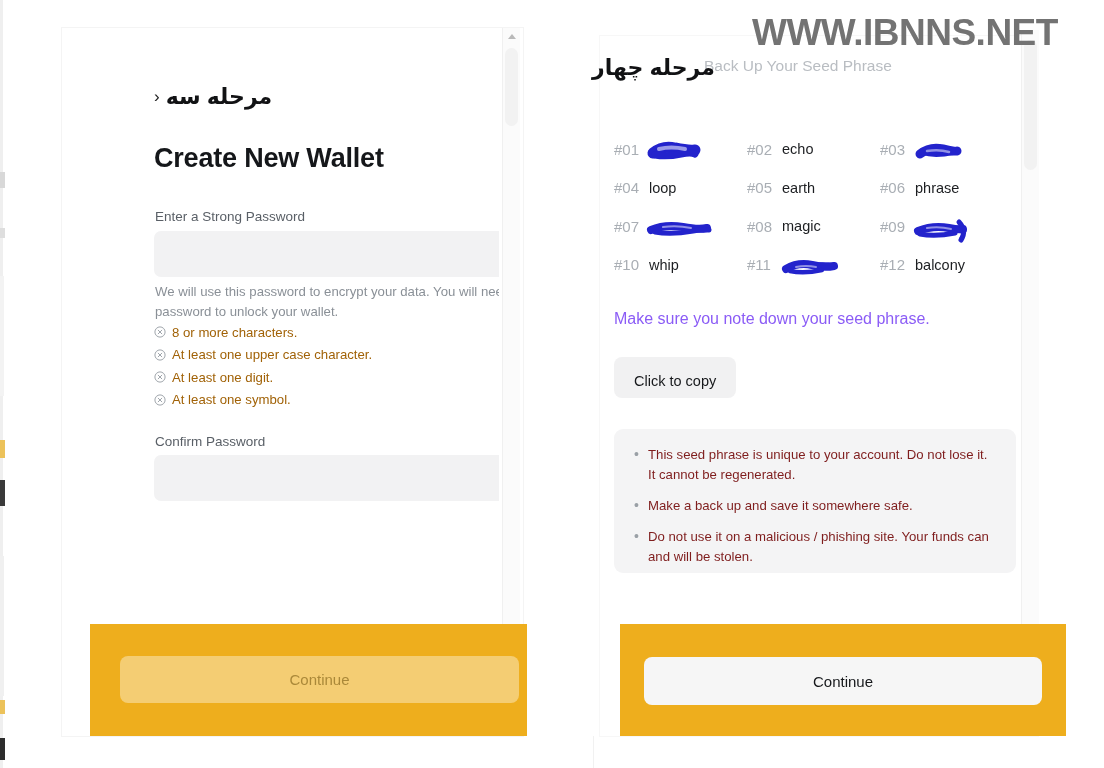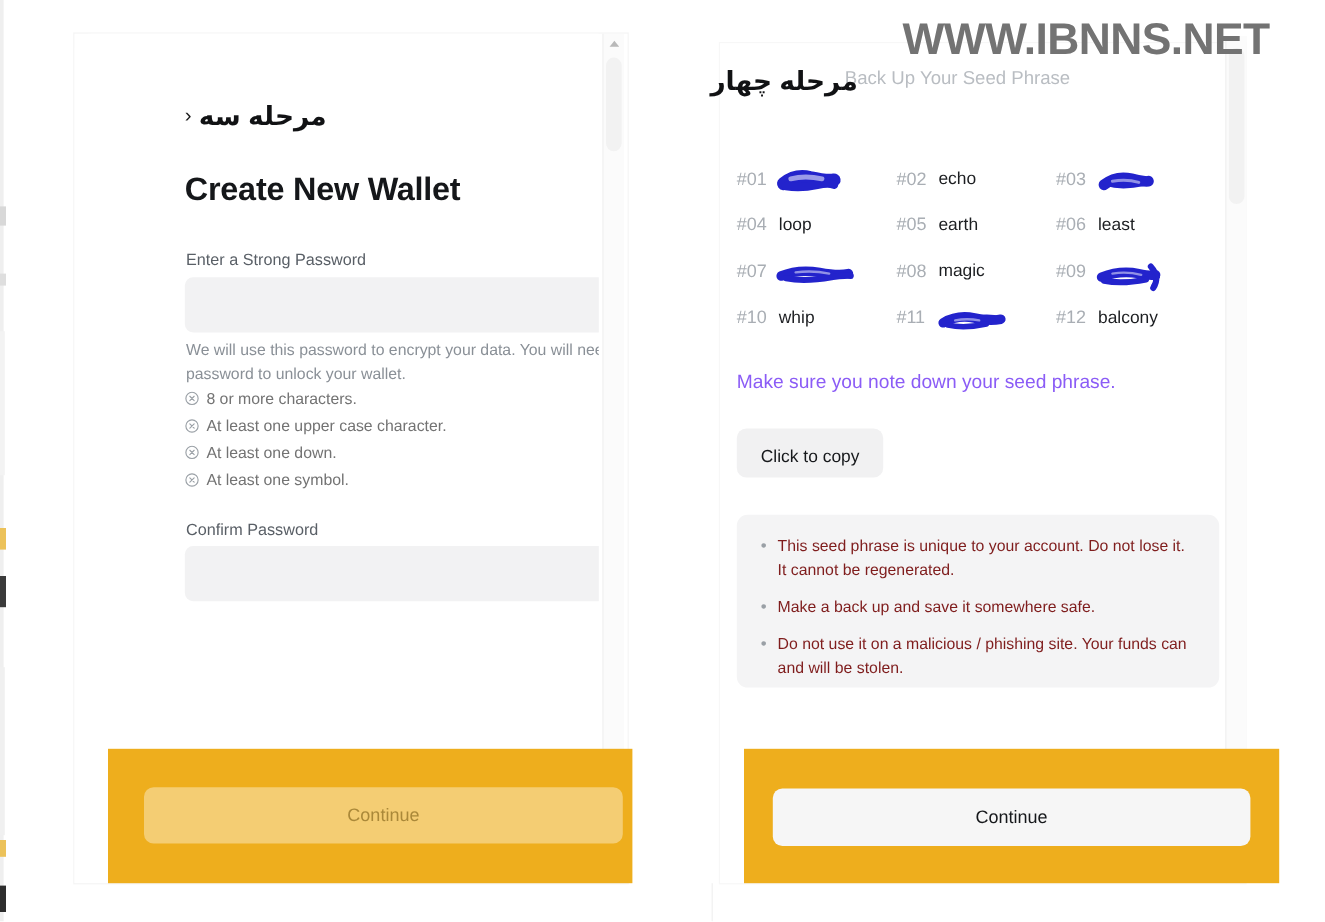--- a/index.html
+++ b/index.html
@@ -158,21 +158,21 @@
     margin: 0;
     padding: 0;
     list-style: none;
   }
   .req-item {
     display: flex;
     align-items: center;
     gap: 6px;
     height: 22.5px;
     font-size: 13.2px;
-    color: #737373;
+    color: #a16207;
   }
   .req-icon {
     width: 12px;
     height: 12px;
     flex: 0 0 12px;
   }
 
   
   .footer-bar {
     position: absolute;
@@ -407,21 +407,21 @@
             <circle cx="12" cy="12" r="10.2" fill="none" stroke="#9aa0a6" stroke-width="1.9"></circle>
             <path d="M8.4 8.4 15.6 15.6 M15.6 8.4 8.4 15.6" stroke="#9aa0a6" stroke-width="1.9" stroke-linecap="round"></path>
           </svg>
           <span>At least one upper case character.</span>
         </li>
         <li class="req-item">
           <svg class="req-icon" viewBox="0 0 24 24">
             <circle cx="12" cy="12" r="10.2" fill="none" stroke="#9aa0a6" stroke-width="1.9"></circle>
             <path d="M8.4 8.4 15.6 15.6 M15.6 8.4 8.4 15.6" stroke="#9aa0a6" stroke-width="1.9" stroke-linecap="round"></path>
           </svg>
-          <span>At least one down.</span>
+          <span>At least one digit.</span>
         </li>
         <li class="req-item">
           <svg class="req-icon" viewBox="0 0 24 24">
             <circle cx="12" cy="12" r="10.2" fill="none" stroke="#9aa0a6" stroke-width="1.9"></circle>
             <path d="M8.4 8.4 15.6 15.6 M15.6 8.4 8.4 15.6" stroke="#9aa0a6" stroke-width="1.9" stroke-linecap="round"></path>
           </svg>
           <span>At least one symbol.</span>
         </li>
       </ul>
 
@@ -490,21 +490,21 @@
     <div class="seed-cell">
       <span class="seed-idx">#04</span>
       <span class="seed-word">loop</span>
     </div>
     <div class="seed-cell">
       <span class="seed-idx">#05</span>
       <span class="seed-word">earth</span>
     </div>
     <div class="seed-cell">
       <span class="seed-idx">#06</span>
-      <span class="seed-word">least</span>
+      <span class="seed-word">phrase</span>
     </div>
     <div class="seed-cell">
       <span class="seed-idx">#07</span>
       <span class="seed-redact">
         <svg width="62" height="20" viewBox="0 0 62 20">
           <g fill="none" stroke="#2323cc" stroke-linecap="round">
             <path d="M2 11 Q16 5 34 8 Q50 11 58 9" stroke-width="8"></path>
             <path d="M6 13 Q22 16 44 12 Q54 10 60 11" stroke-width="5"></path>
             <path d="M14 8 Q28 6 42 9" stroke-width="2" stroke="#ffffff" opacity="0.5"></path>
           </g>

